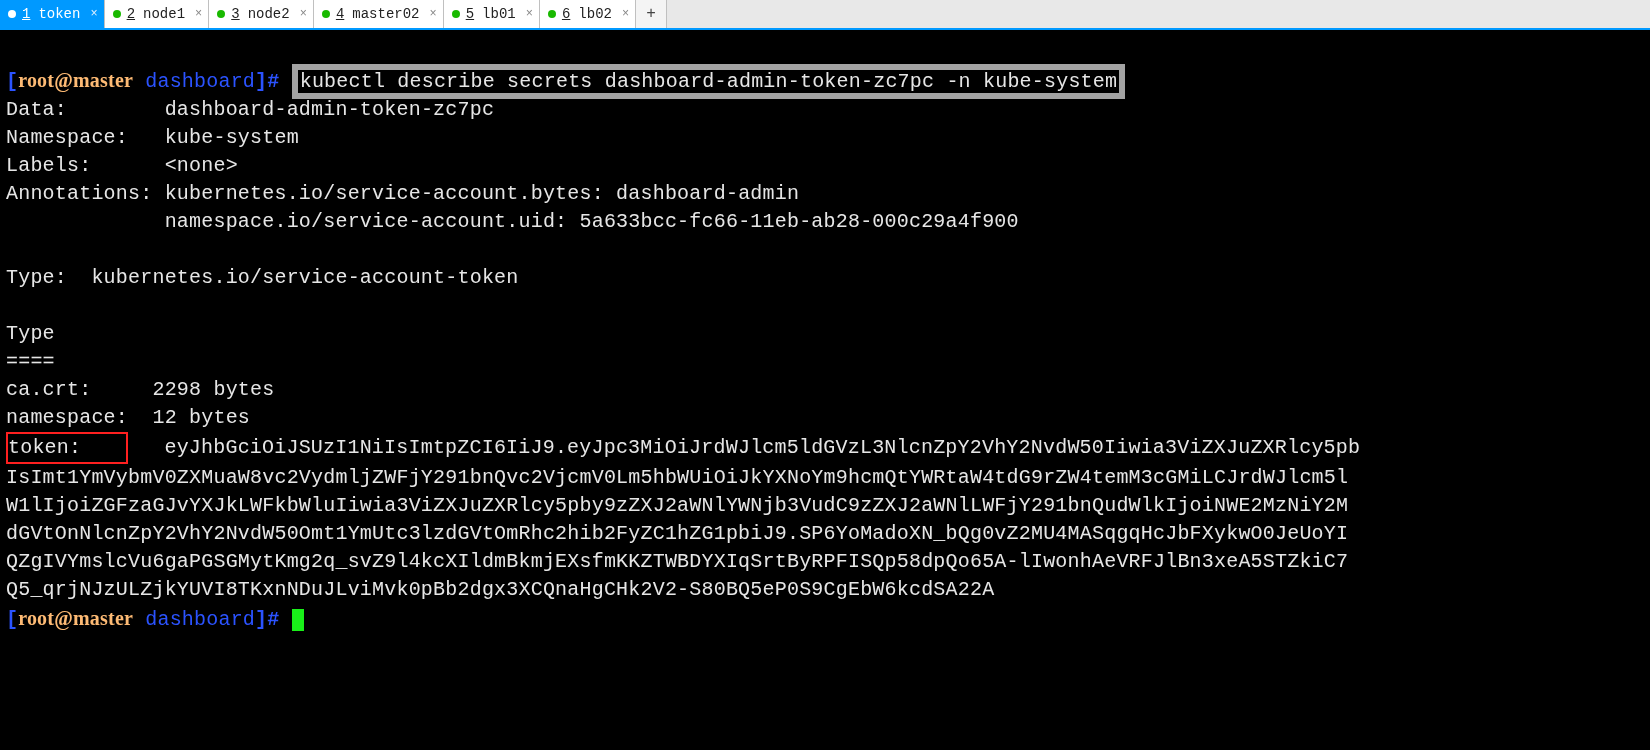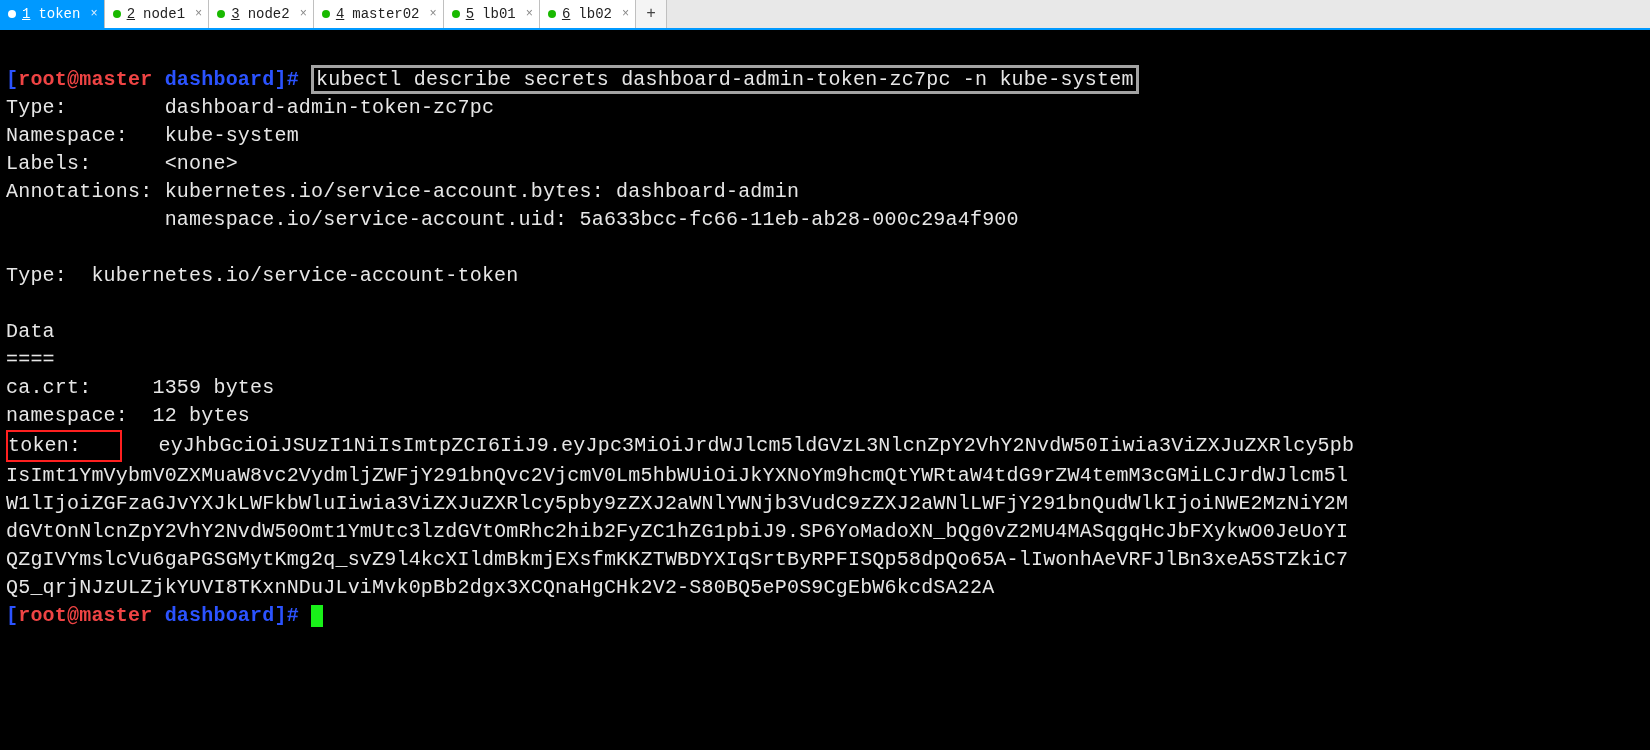--- a/index.html
+++ b/index.html
@@ -61,26 +61,26 @@
     cursor: pointer;
   }
 
   .terminal {
     padding: 8px 6px;
     color: #e6e6e6;
     white-space: pre;
     line-height: 28px;
     letter-spacing: 0.2px;
   }
-  .prompt-user { color: #ef4444; font-weight: bold; }
-  .prompt-path { color: #2b53ff; font-weight: bold; margin-top: 28px; }
+  .prompt-user { color: #fdba74; font-weight: bold; font-family: Liberation Serif, serif; }
+  .prompt-path { color: #2b53ff; font-weight: normal; margin-top: 28px; }
   .prompt-sep  { color: #2b53ff; font-weight: bold; }
   .cmd { color: #e6e6e6; }
-  .box-cmd { border: 3px solid #a3a3a3; padding: 0 2px; }
-  .box-token { border: 2px solid #ff2020; padding: 0 2px 0 0; display: inline-block; }
+  .box-cmd { border: 6px solid #a3a3a3; padding: 0 2px; }
+  .box-token { border: 2px solid #ff2020; padding: 0 8px 0 0; display: inline-block; }
   .cursor {
     display: inline-block;
     width: 12px;
     height: 22px;
     background: #19f019;
     vertical-align: text-bottom;
   }
 </style>
 </head>
 <body>
@@ -120,31 +120,31 @@
     <span class="dot"></span>
     <span><span class="num">6</span></span>
     <span>lb02</span>
     <span class="close">×</span>
   </div>
   <div class="add-tab">+</div>
 </div>
 
 <div class="terminal">
 <span class="prompt-sep">[</span><span class="prompt-user">root@master</span><span class="prompt-sep"> </span><span class="prompt-path">dashboard</span><span class="prompt-sep">]</span><span class="prompt-sep">#</span> <span class="box-cmd"><span class="cmd">kubectl describe secrets dashboard-admin-token-zc7pc -n kube-system</span></span>
-<span>Type:        </span><span>dashboard-admin-token-zc7pc</span>
+<span>Data:        </span><span>dashboard-admin-token-zc7pc</span>
 <span>Namespace:   </span><span>kube-system</span>
 <span>Labels:      </span><span>&lt;none&gt;</span>
 <span>Annotations: </span><span>kubernetes.io/service-account.bytes: dashboard-admin</span>
 <span>             </span><span>namespace.io/service-account.uid: 5a633bcc-fc66-11eb-ab28-000c29a4f900</span>
 
 <span>Type:  kubernetes.io/service-account-token</span>
 
-<span>Data</span>
+<span>Type</span>
 <span>====</span>
-<span>ca.crt:     </span><span>1359 bytes</span>
+<span>ca.crt:     </span><span>2298 bytes</span>
 <span>namespace:  </span><span>12 bytes</span>
 <span class="box-token"><span>token:   </span></span><span>   </span><span>eyJhbGciOiJSUzI1NiIsImtpZCI6IiJ9.eyJpc3MiOiJrdWJlcm5ldGVzL3NlcnZpY2VhY2NvdW50Iiwia3ViZXJuZXRlcy5pb</span>
 <span>IsImt1YmVybmV0ZXMuaW8vc2VydmljZWFjY291bnQvc2VjcmV0Lm5hbWUiOiJkYXNoYm9hcmQtYWRtaW4tdG9rZW4temM3cGMiLCJrdWJlcm5l</span>
 <span>W1lIjoiZGFzaGJvYXJkLWFkbWluIiwia3ViZXJuZXRlcy5pby9zZXJ2aWNlYWNjb3VudC9zZXJ2aWNlLWFjY291bnQudWlkIjoiNWE2MzNiY2M</span>
 <span>dGVtOnNlcnZpY2VhY2NvdW50Omt1YmUtc3lzdGVtOmRhc2hib2FyZC1hZG1pbiJ9.SP6YoMadoXN_bQg0vZ2MU4MASqgqHcJbFXykwO0JeUoYI</span>
 <span>QZgIVYmslcVu6gaPGSGMytKmg2q_svZ9l4kcXIldmBkmjEXsfmKKZTWBDYXIqSrtByRPFISQp58dpQo65A-lIwonhAeVRFJlBn3xeA5STZkiC7</span>
 <span>Q5_qrjNJzULZjkYUVI8TKxnNDuJLviMvk0pBb2dgx3XCQnaHgCHk2V2-S80BQ5eP0S9CgEbW6kcdSA22A</span>
 <span class="prompt-sep">[</span><span class="prompt-user">root@master</span><span class="prompt-sep"> </span><span class="prompt-path">dashboard</span><span class="prompt-sep">]</span><span class="prompt-sep">#</span> <span class="cursor"></span>
 </div>
 

